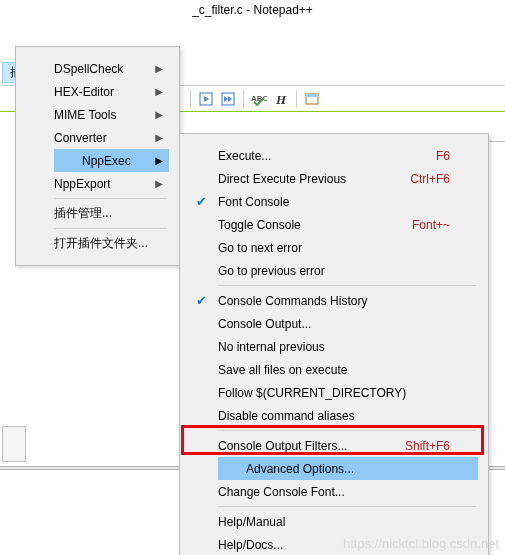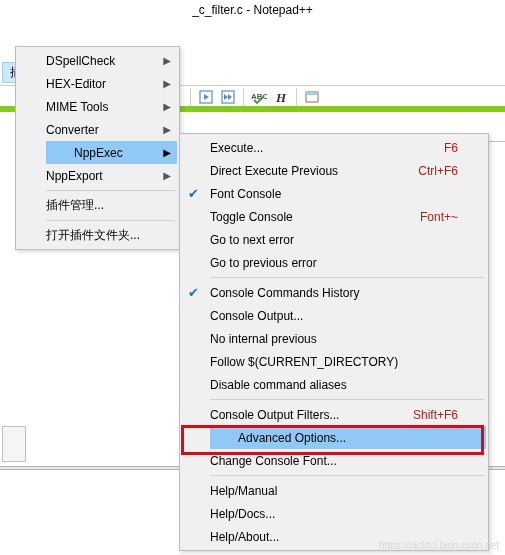--- a/index.html
+++ b/index.html
@@ -31,24 +31,24 @@
     cursor: default;
   }
   .menubar .mitem.active {
     background: #cce8ff;
     border: 1px solid #99d1ff;
     padding: 1px 7px;
   }
   .toolbar {
     height: 26px;
     display: flex;
-    align-items: flex-end;
+    align-items: center;
     padding: 0 4px;
     gap: 4px;
-    border-bottom: 6px solid #84cc16;
+    border-bottom: 1px solid #84cc16;
   }
   .toolbar .sep {
     width: 1px;
     height: 18px;
     background: #d0d0d0;
     margin: 0 2px;
   }
   .toolbar .tbtn {
     width: 18px;
     height: 18px;
@@ -70,21 +70,21 @@
     font-family: Consolas, monospace;
     font-size: 14px;
     color: #008080;
     letter-spacing: 0;
   }
   .dropdown {
     position: absolute;
     background: #f0f0f0;
     border: 1px solid #bcbcbc;
     box-shadow: 2px 2px 4px rgba(0,0,0,0.15);
-    padding: 2px;
+    padding: 10px;
   }
   .dropdown.main {
     left: 15px;
     top: 46px;
     width: 165px;
   }
   .dropdown.sub {
     left: 179px;
     top: 133px;
     width: 310px;
@@ -145,21 +145,21 @@
     height: 4px;
     border-top: 1px solid #b0b0b0;
     border-bottom: 1px solid #b0b0b0;
     background: #e8e8e8;
   }
   .watermark {
     position: absolute;
     right: 6px;
     bottom: 4px;
     color: #d8d8d8;
-    font-size: 10px;
+    font-size: 13px;
     font-family: Arial, sans-serif;
   }
 </style>
 </head>
 <body>
 
 <div class="title">_c_filter.c - Notepad++</div>
 
 <div class="menubar">
   <div class="mitem active">插件(P)</div>
@@ -275,20 +275,23 @@
     <span class="check">✔</span>
     <span>Console Commands History</span>
   </div>
   <div class="menu-item">
     <span>Console Output...</span>
   </div>
   <div class="menu-item">
     <span>No internal previous</span>
   </div>
   <div class="menu-item">
+    <span>Save all files on execute</span>
+  </div>
+  <div class="menu-item">
     <span>Follow $(CURRENT_DIRECTORY)</span>
   </div>
   <div class="menu-item">
     <span>Disable command aliases</span>
   </div>
   <div class="menu-sep"></div>
   <div class="menu-item">
     <span>Console Output Filters...</span>
     <span class="shortcut">Shift+F6</span>
   </div>

